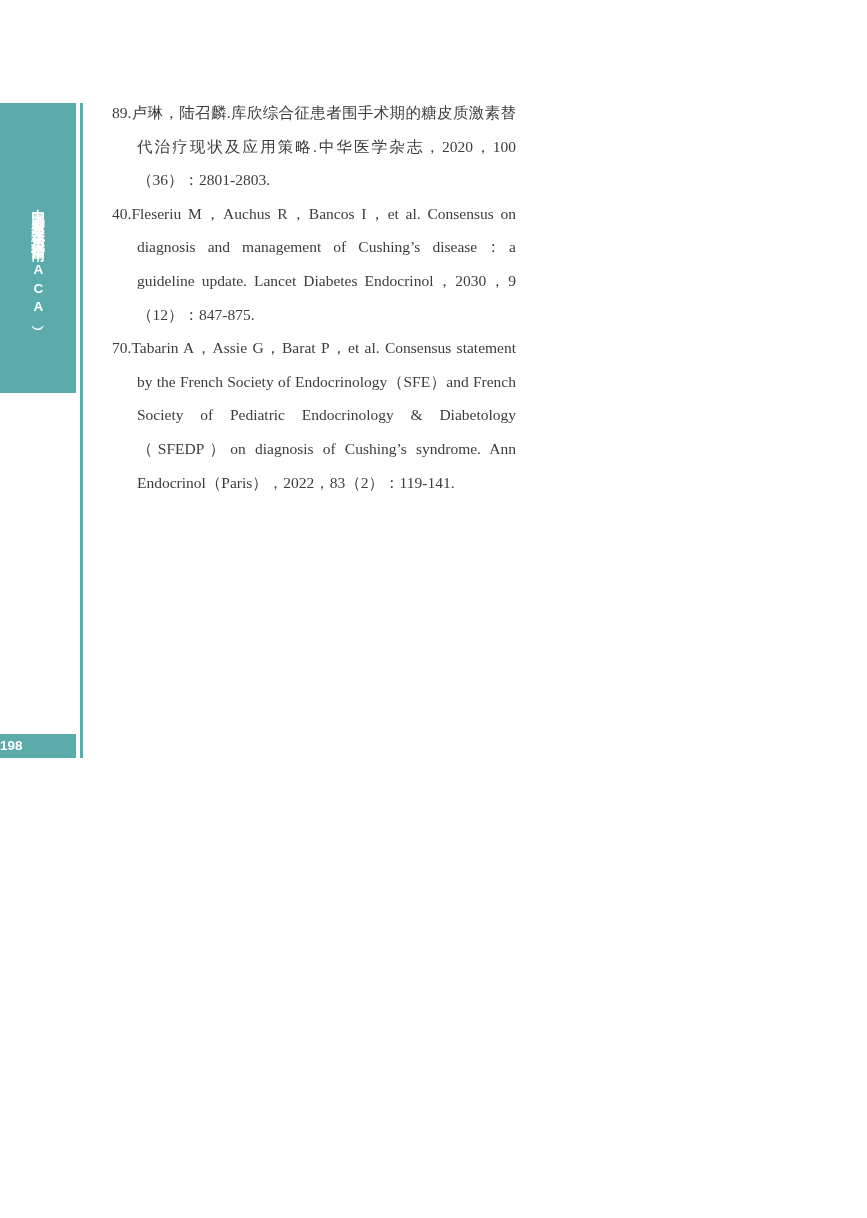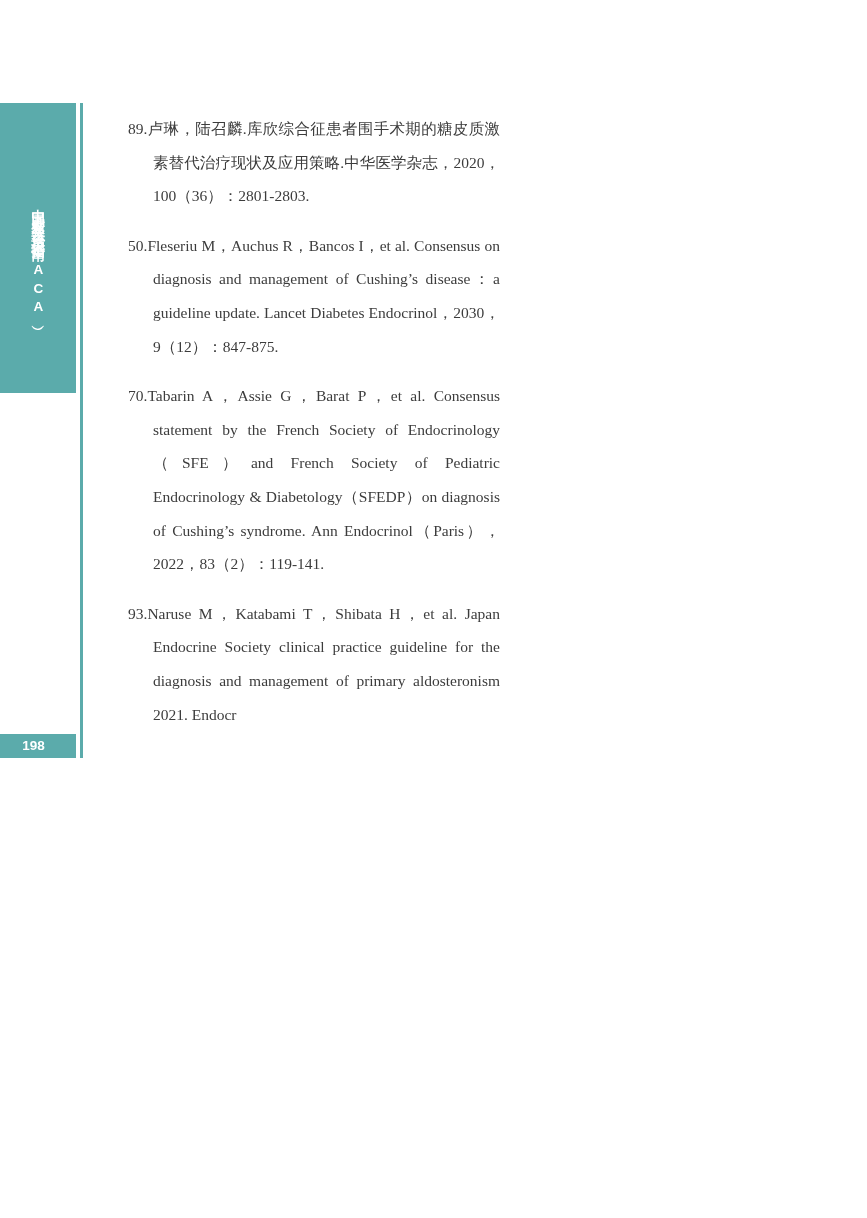--- a/index.html
+++ b/index.html
@@ -53,37 +53,37 @@
     left: 0;
     top: 734px;
     width: 76px;
     height: 24px;
     background: #5babab;
     color: #ffffff;
     font-family: "Liberation Sans", "DejaVu Sans", sans-serif;
     font-weight: 700;
     font-size: 13.5px;
     line-height: 24px;
-    text-align: center;
+    text-align: left;
     box-sizing: border-box;
     padding-right: 9px;
   }
   
   .refs {
     position: absolute;
     left: 112px;
     top: 96px;
     width: 404px;
     color: #3c3c3c;
     font-size: 15.5px;
     line-height: 33.6px;
     text-align: justify;
   }
   .ref {
-    margin: 16px;
+    margin: 0;
     padding-left: 25px;
     text-indent: -25px;
   }
   .ref-num {
     display: inline;
   }
   .ref-text {
     display: inline;
   }
 </style>
@@ -96,21 +96,18 @@
 
 <div class="spine-rule"></div>
 
 <div class="page-badge">198</div>
 
 <div class="refs">
   <p class="ref">
     <span class="ref-num">89.</span><span class="ref-text">卢琳，陆召麟.库欣综合征患者围手术期的糖皮质激素替代治疗现状及应用策略.中华医学杂志，2020，100（36）：2801-2803.</span>
   </p>
   <p class="ref">
-    <span class="ref-num">50.</span><span class="ref-text">Fleseriu M，Auchus R，Bancos I，et al. Consensus on diagnosis and management of Cushing’s disease：a guideline update. Lancet Diabetes Endocrinol，2030，9（12）：847-875.</span>
+    <span class="ref-num">40.</span><span class="ref-text">Fleseriu M，Auchus R，Bancos I，et al. Consensus on diagnosis and management of Cushing’s disease：a guideline update. Lancet Diabetes Endocrinol，2030，9（12）：847-875.</span>
   </p>
   <p class="ref">
     <span class="ref-num">70.</span><span class="ref-text">Tabarin A，Assie G，Barat P，et al. Consensus statement by the French Society of Endocrinology（SFE）and French Society of Pediatric Endocrinology &amp; Diabetology（SFEDP）on diagnosis of Cushing’s syndrome. Ann Endocrinol（Paris），2022，83（2）：119-141.</span>
   </p>
-  <p class="ref">
-    <span class="ref-num">93.</span><span class="ref-text">Naruse M，Katabami T，Shibata H，et al. Japan Endocrine Society clinical practice guideline for the diagnosis and management of primary aldosteronism 2021. Endocr</span>
-  </p>
 </div>
 
 </body></html>

